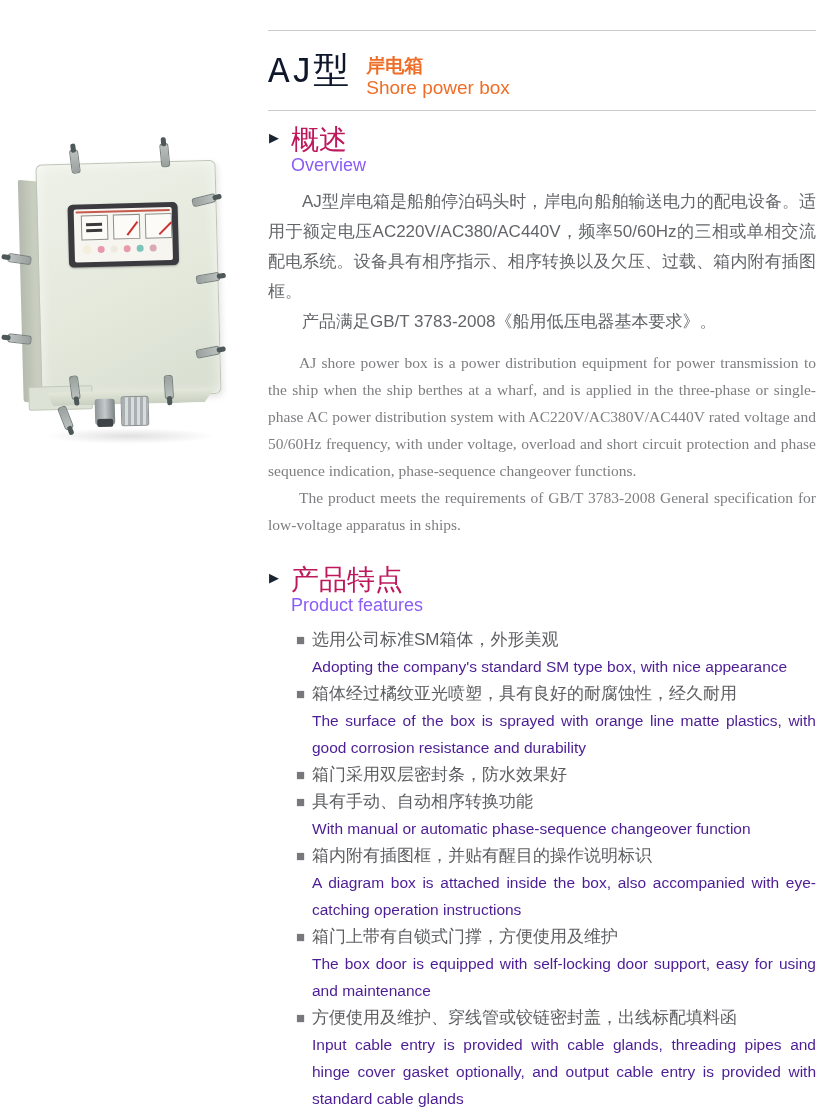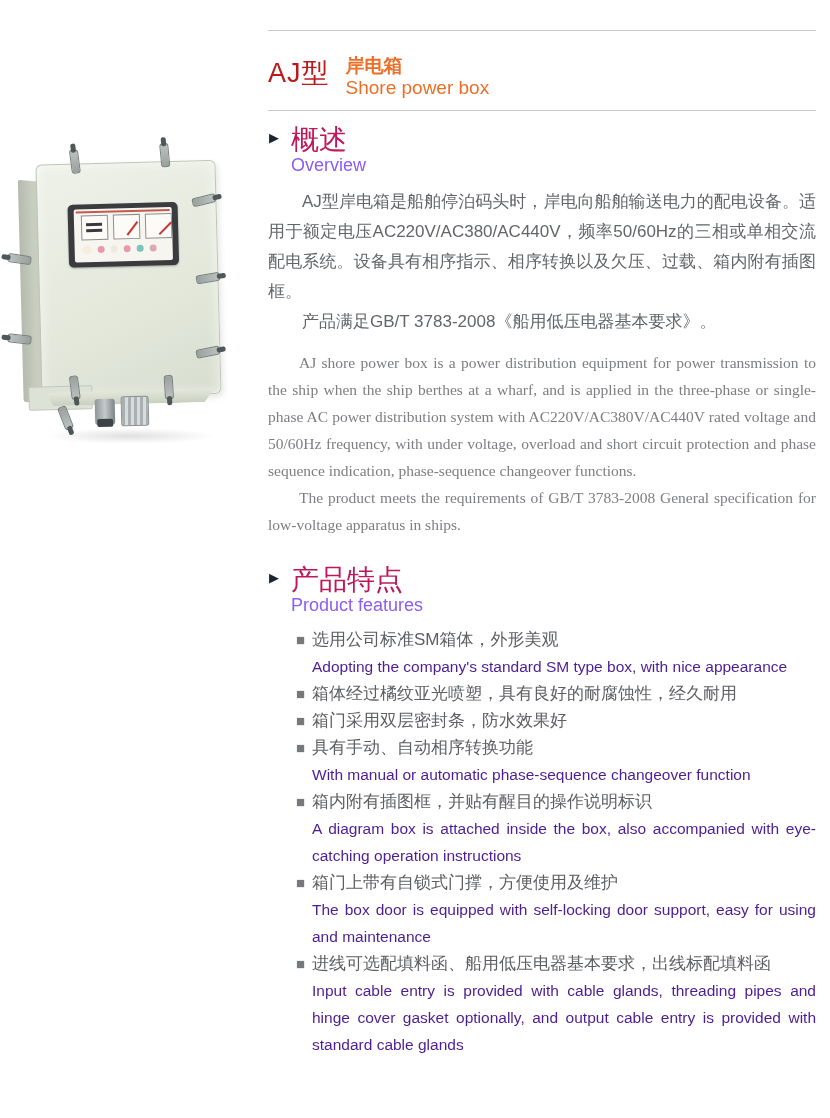--- a/index.html
+++ b/index.html
@@ -4,21 +4,21 @@
 <style>
   html,body{margin:0;padding:0;background:#ffffff;}
   .page{position:relative;width:830px;height:1118px;background:#fff;overflow:hidden;
         font-family:"Liberation Sans","DejaVu Sans",sans-serif;}
   .rule{position:absolute;left:268px;width:548px;height:1px;background:#c9cacb;}
   .rule-top{top:30px;}
   .rule-mid{top:110px;}
 
   
   .hdr{position:absolute;left:268px;top:48px;display:flex;align-items:flex-start;}
-  .hdr-model{font-size:27px;line-height:50px;color:#b91c1c;letter-spacing:1px;}
+  .hdr-model{font-size:36px;line-height:50px;color:#0f172a;letter-spacing:1px;font-family:Liberation Mono, monospace;}
   .hdr-sub{margin-left:16px;padding-top:7px;}
   .hdr-sub-cn{display:block;font-size:19px;line-height:22px;font-weight:bold;color:#ee6e27;}
   .hdr-sub-en{display:block;font-size:19px;line-height:22px;color:#ee6e27;}
 
   
   .col{position:absolute;left:268px;top:124px;width:548px;}
   .sec-head{position:relative;padding-left:23px;}
   .sec-tri{position:absolute;left:1px;top:7px;font-size:13px;line-height:13px;color:#182430;}
   .sec-title{font-size:28px;line-height:31px;color:#be185d;}
   .sec-sub{font-size:18px;line-height:21px;color:#8b5cf6;}
@@ -165,20 +165,21 @@
 
       <div class="feature">
         <span class="f-bullet">■</span>
         <div class="f-cn">选用公司标准SM箱体，外形美观</div>
         <div class="f-en">Adopting the company's standard SM type box, with nice appearance</div>
       </div>
 
       <div class="feature">
         <span class="f-bullet">■</span>
         <div class="f-cn">箱体经过橘纹亚光喷塑，具有良好的耐腐蚀性，经久耐用</div>
+        <div class="f-en">The surface of the box is sprayed with orange line matte plastics, with good corrosion resistance and durability</div>
       </div>
 
       <div class="feature">
         <span class="f-bullet">■</span>
         <div class="f-cn">箱门采用双层密封条，防水效果好</div>
       </div>
 
       <div class="feature">
         <span class="f-bullet">■</span>
         <div class="f-cn">具有手动、自动相序转换功能</div>
@@ -192,19 +193,19 @@
       </div>
 
       <div class="feature">
         <span class="f-bullet">■</span>
         <div class="f-cn">箱门上带有自锁式门撑，方便使用及维护</div>
         <div class="f-en">The box door is equipped with self-locking door support, easy for using and maintenance</div>
       </div>
 
       <div class="feature">
         <span class="f-bullet">■</span>
-        <div class="f-cn">进线可选配填料函、船用低压电器基本要求，出线标配填料函</div>
+        <div class="f-cn">方便使用及维护、穿线管或铰链密封盖，出线标配填料函</div>
         <div class="f-en">Input cable entry is provided with cable glands, threading pipes and hinge cover gasket optionally, and output cable entry is provided with standard cable glands</div>
       </div>
 
     </div>
   </div>
 </div>
 
 </body></html>

